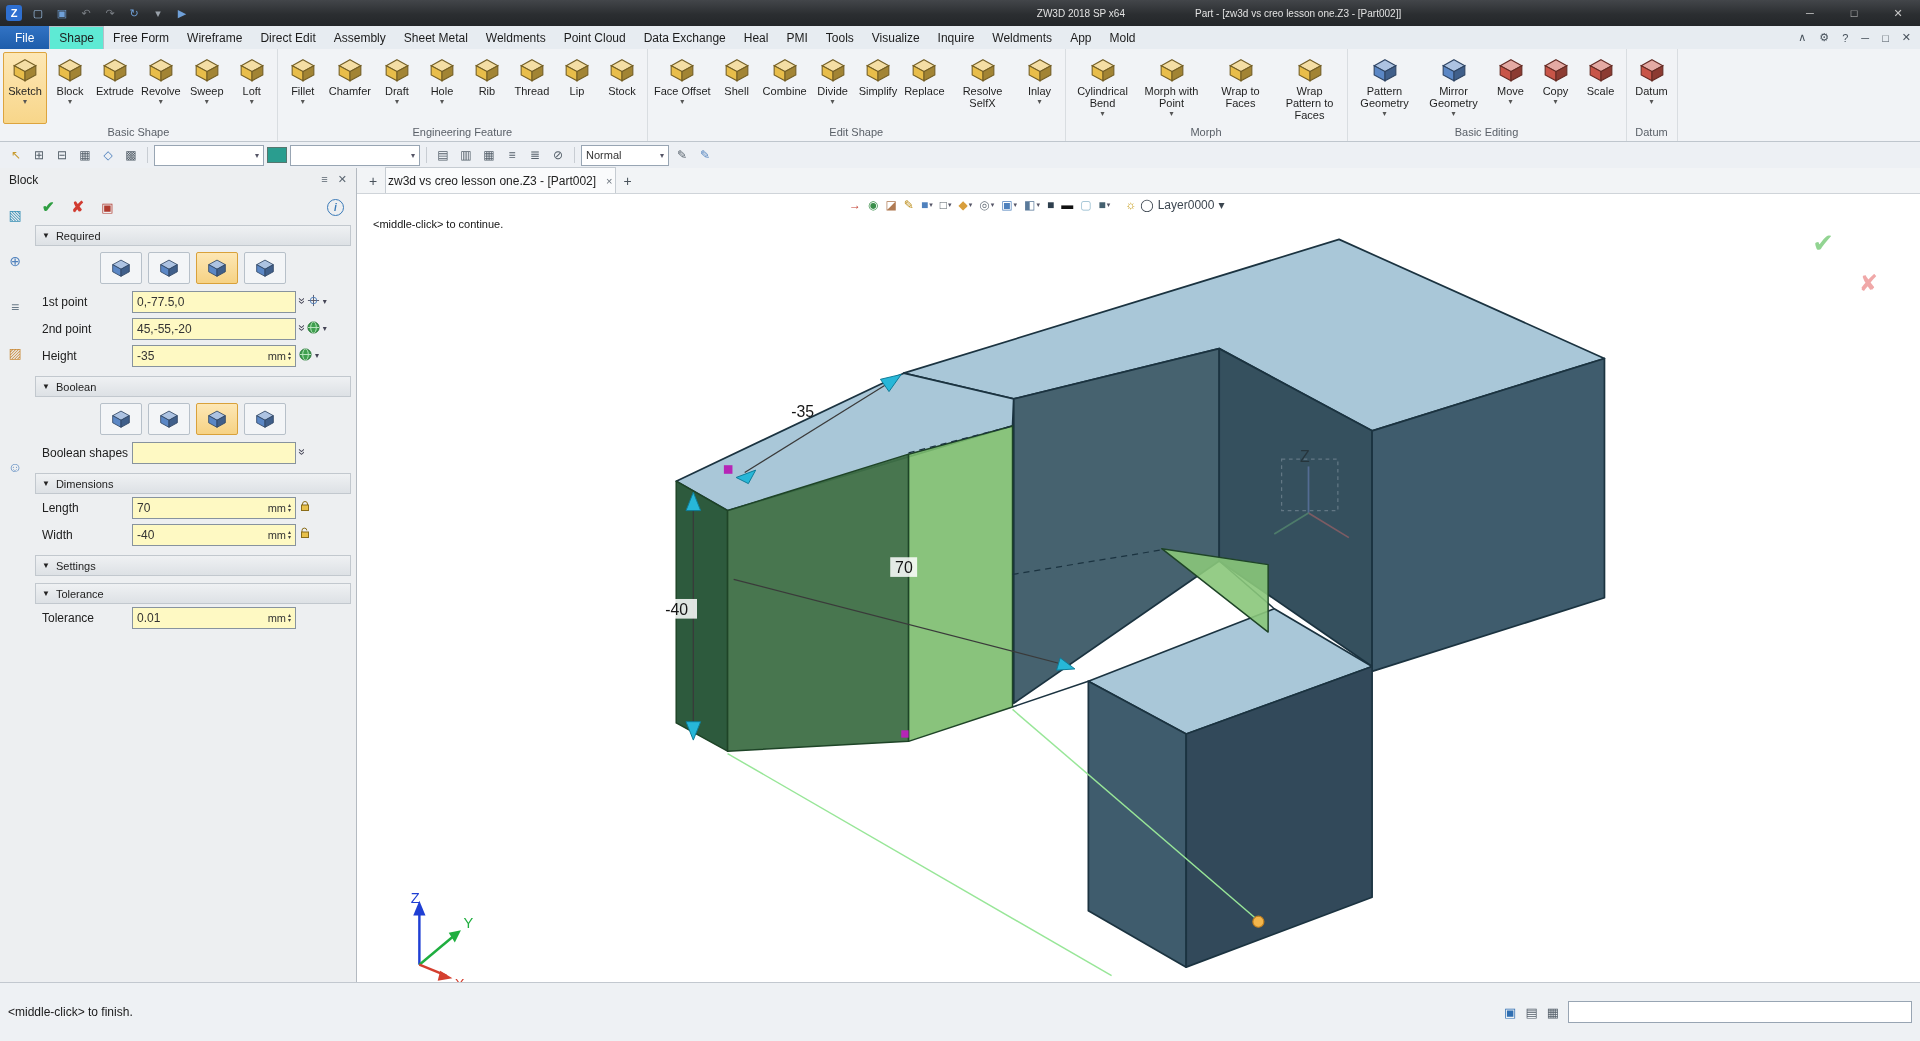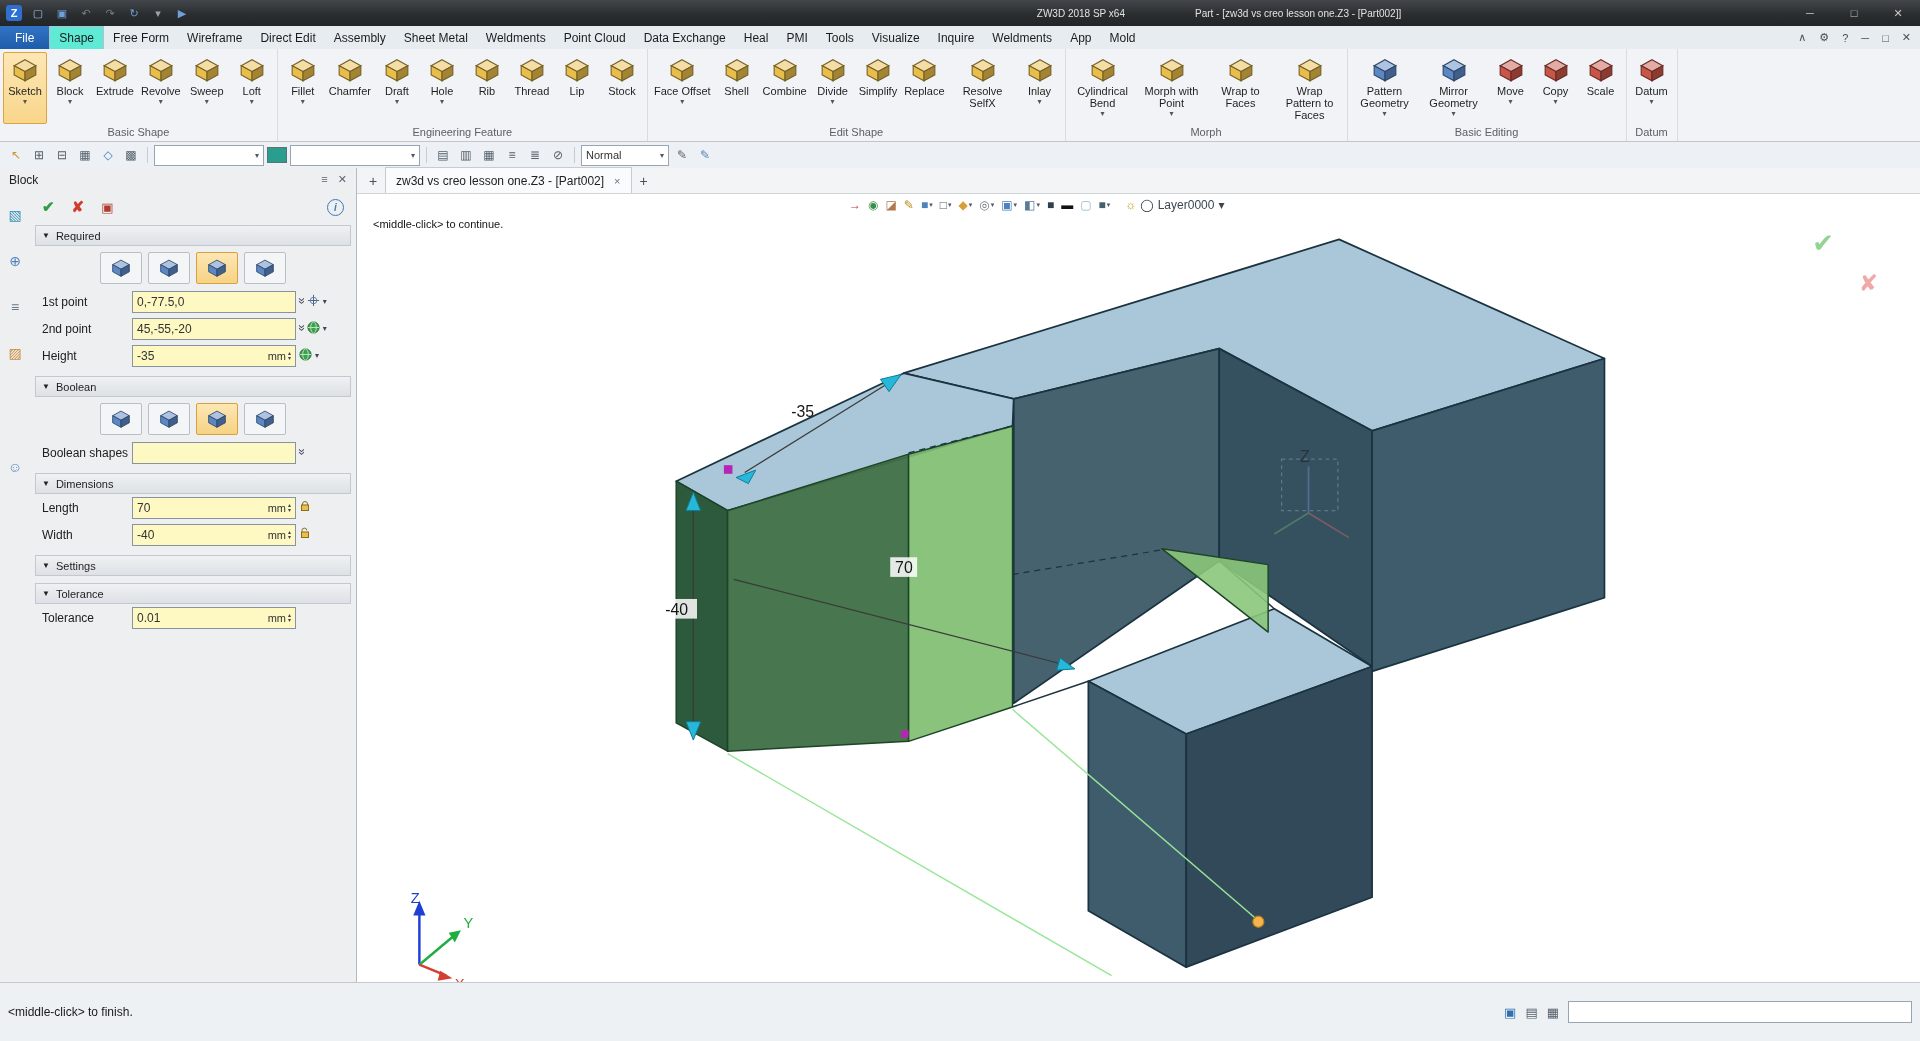--- a/index.html
+++ b/index.html
@@ -76,21 +76,21 @@
   .funit{flex:none;color:#333;font-size:11px;display:flex;align-items:center;gap:2px;}
   .fspin{display:flex;flex-direction:column;font-size:6px;line-height:5px;color:#444;}
   .fx{flex:none;display:flex;align-items:center;gap:3px;margin-left:3px;width:48px;}
   .chev{display:inline-block;transform:rotate(-90deg);font-size:12px;color:#445;letter-spacing:-2px;}
   .fx .dd{font-size:8px;color:#445;}
 
   
   .tabbar{position:absolute;left:357px;right:0;top:168px;height:26px;background:#f2f4f6;display:flex;
     align-items:flex-end;padding-left:4px;font-size:12px;color:#222;border-bottom:1px solid #cfd4d9;box-sizing:border-box;}
   .tabplus{width:24px;height:24px;display:flex;align-items:center;justify-content:center;color:#49525b;font-size:14px;}
-  .tab{height:25px;display:flex;align-items:center;gap:10px;padding:0 10px;background:#fafbfc;border:1px solid #c6ccd2;border-bottom:none;}
+  .tab{height:25px;display:flex;align-items:center;gap:10px;padding:0 2px;background:#fafbfc;border:1px solid #c6ccd2;border-bottom:none;}
   .tabx{color:#6a737c;font-size:11px;}
 
   .viewport{position:absolute;left:357px;right:0;top:194px;bottom:26px;background:#fff;overflow:hidden;}
   .vp-svg{position:absolute;inset:0;width:100%;height:100%;}
   .vp-hint{position:absolute;left:16px;top:24px;font-size:11px;color:#141414;}
   .vp-readout{position:absolute;left:7px;bottom:10px;font-size:13px;color:#141414;}
   .vp-toolbar{position:absolute;left:492px;top:4px;display:flex;align-items:center;gap:7px;}
   .vt{display:flex;align-items:center;gap:1px;font-size:12px;}
   .vt .vtd{font-size:7px;color:#556;}
   .vp-layer{display:flex;align-items:center;gap:4px;margin-left:8px;color:#3c4650;font-size:12px;}

